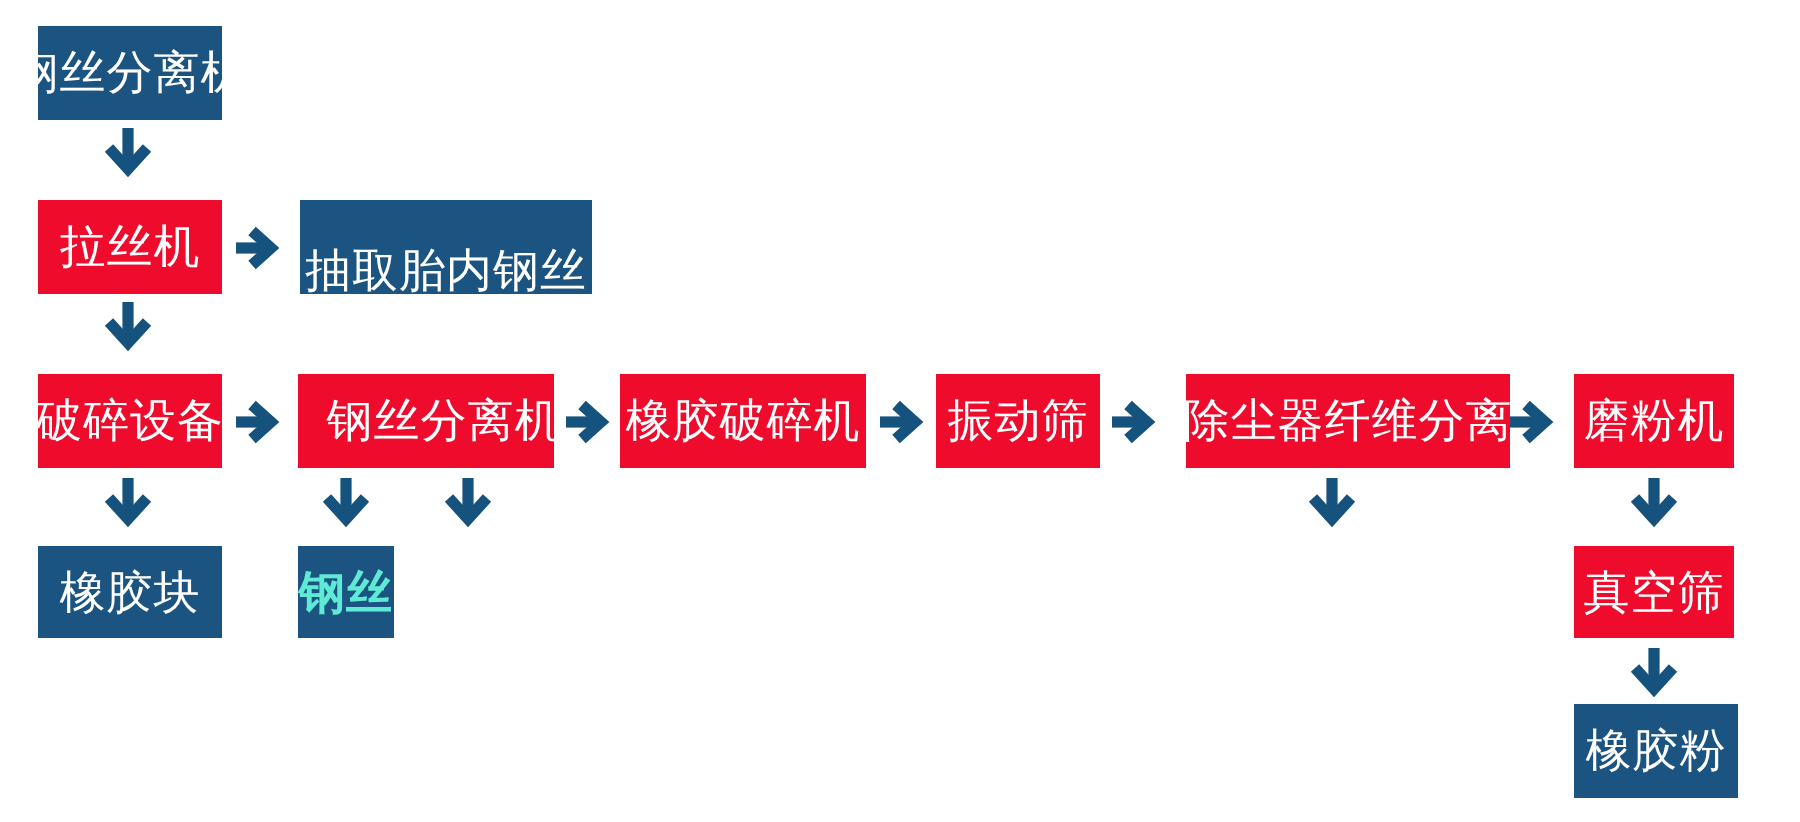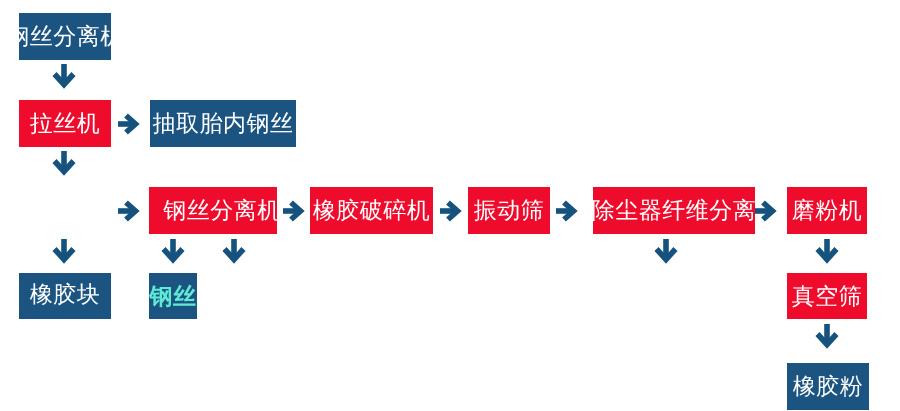--- a/index.html
+++ b/index.html
@@ -40,24 +40,27 @@
 </head>
 <body>
 
 <div class="stage" style="background: rgb(255, 255, 255);">
     <div class="node" style="left: 19px; top: 13px; width: 92px; height: 47px; background: rgb(27, 84, 128); color: rgb(255, 255, 255);">
       <span>钢丝分离机</span>
     </div>
     <div class="node" style="left: 19px; top: 100px; width: 92px; height: 47px; background: rgb(238, 11, 44); color: rgb(255, 255, 255);">
       <span>拉丝机</span>
     </div>
-    <div class="node" style="left: 150px; top: 100px; width: 146px; height: 47px; background: rgb(27, 84, 128); color: rgb(255, 255, 255);">
+    <div class="node" style="left: 150px; top: 100px; width: 146px; height: 47px; background: rgb(27, 84, 128); color: rgb(255, 255, 255); align-items: flex-end;">
       <span>抽取胎内钢丝</span>
     </div>
-    <div class="node" style="left: 19px; top: 273px; width: 92px; height: 46px; background: rgb(27, 84, 128); color: rgb(255, 255, 255); font-family: Liberation Mono, monospace;">
+    <div class="node" style="left: 19px; top: 187px; width: 92px; height: 47px; background: rgb(238, 11, 44); color: rgb(255, 255, 255);">
+      <span>破碎设备</span>
+    </div>
+    <div class="node" style="left: 19px; top: 273px; width: 92px; height: 46px; background: rgb(27, 84, 128); color: rgb(255, 255, 255);">
       <span>橡胶块</span>
     </div>
     <div class="node" style="left: 149px; top: 187px; width: 128px; height: 47px; background: rgb(238, 11, 44); color: rgb(255, 255, 255); padding-left: 18px;">
       <span>钢丝分离机</span>
     </div>
     <div class="node" style="left: 149px; top: 273px; width: 48px; height: 46px; background: rgb(27, 84, 128); color: #5eead4; font-weight: bold;">
       <span>钢丝</span>
     </div>
     <div class="node" style="left: 310px; top: 187px; width: 123px; height: 47px; background: rgb(238, 11, 44); color: rgb(255, 255, 255);">
       <span>橡胶破碎机</span>
@@ -67,21 +70,21 @@
     </div>
     <div class="node" style="left: 593px; top: 187px; width: 162px; height: 47px; background: rgb(238, 11, 44); color: rgb(255, 255, 255);">
       <span>除尘器纤维分离</span>
     </div>
     <div class="node" style="left: 787px; top: 187px; width: 80px; height: 47px; background: rgb(238, 11, 44); color: rgb(255, 255, 255);">
       <span>磨粉机</span>
     </div>
     <div class="node" style="left: 787px; top: 273px; width: 80px; height: 46px; background: rgb(238, 11, 44); color: rgb(255, 255, 255);">
       <span>真空筛</span>
     </div>
-    <div class="node" style="left: 787px; top: 363px; width: 82px; height: 47px; background: rgb(27, 84, 128); color: rgb(255, 255, 255);">
+    <div class="node" style="left: 787px; top: 352px; width: 82px; height: 47px; background: rgb(27, 84, 128); color: rgb(255, 255, 255);">
       <span>橡胶粉</span>
     </div>
     <div class="edge" style="left: 51px; top: 64px;">
       <svg width="26" height="27" viewBox="0 0 26 27">
         <path d="M13 0 L13 18" fill="none" stroke="#15537e" stroke-width="5.6" stroke-linejoin="miter"></path>
         <path d="M3.5 10 L13 20.5 L22.5 10" fill="none" stroke="#15537e" stroke-width="5.6" stroke-linejoin="miter"></path>
       </svg>
     </div>
     <div class="edge" style="left: 118px; top: 113px;">
       <svg width="24" height="22" viewBox="0 0 24 22">

